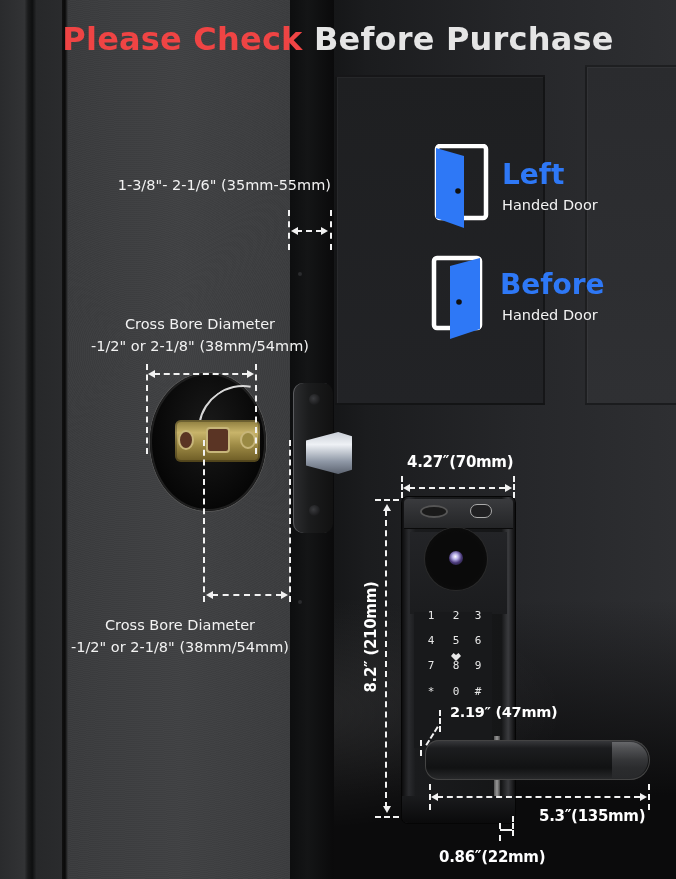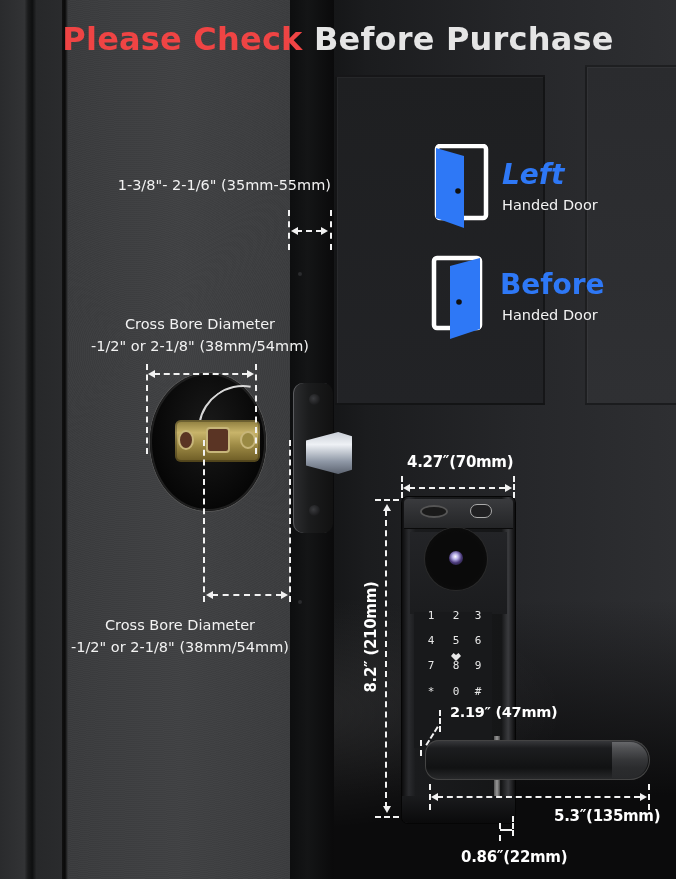--- a/index.html
+++ b/index.html
@@ -214,21 +214,21 @@
   <div class="latch-bolt"></div>
 
   <div class="lbl center" style="left:40px; width:280px; top:614px;">Cross Bore Diameter</div>
   <div class="lbl center" style="left:40px; width:280px; top:636px;">-1/2" or 2-1/8" (38mm/54mm)</div>
 
   <svg class="door-icon" style="left:433px; top:144px;" viewBox="0 0 60 85">
     <rect x="4" y="2" width="49" height="72" rx="3" fill="none" stroke="#ffffff" stroke-width="4.5"></rect>
     <polygon points="3,4 31,12 31,84 3,74" fill="#2e78f6"></polygon>
     <circle cx="25" cy="47" r="2.8" fill="#101010"></circle>
   </svg>
-  <div class="hand-label hand-title" style="left:502px; top:160px;font-style:italic;">Left</div>
+  <div class="hand-label hand-title" style="left:502px; top:160px;">Left</div>
   <div class="hand-label hand-sub" style="left:502px; top:195px;">Handed Door</div>
 
   <svg class="door-icon" style="left:431px; top:255px;" viewBox="0 0 60 85">
     <rect x="3" y="3" width="46" height="70" rx="3" fill="none" stroke="#ffffff" stroke-width="4.5"></rect>
     <polygon points="49,3 19,11 19,84 49,74" fill="#2e78f6"></polygon>
     <circle cx="28" cy="47" r="2.8" fill="#101010"></circle>
   </svg>
   <div class="hand-label hand-title" style="left:500px; top:270px;">Before</div>
   <div class="hand-label hand-sub" style="left:502px; top:305px;">Handed Door</div>
 
@@ -279,20 +279,20 @@
   <div class="dv" style="left:439px; top:710px; height:22px;"></div>
   <div class="dv" style="left:420px; top:740px; height:16px;"></div>
   <div class="dh" style="left:421px; top:735px; width:22px; transform:rotate(-58deg);"></div>
   <div class="dim" style="left:450px; top:704px; font-size:14.5px;">2.19″ (47mm)</div>
 
   <div class="dv" style="left:429px; top:784px; height:26px;"></div>
   <div class="dv" style="left:648px; top:784px; height:26px;"></div>
   <div class="dh" style="left:437px; top:796px; width:203px;"></div>
   <div class="arr-l" style="left:431px; top:793px;"></div>
   <div class="arr-r" style="left:640px; top:793px;"></div>
-  <div class="dim" style="left:554px; top:807px;">5.3″(135mm)</div>
+  <div class="dim" style="left:539px; top:807px;">5.3″(135mm)</div>
 
   <div class="dv" style="left:499px; top:823px; height:18px;"></div>
   <div class="dv" style="left:512px; top:816px; height:20px;"></div>
   <div class="dh" style="left:500px; top:829px; width:12px;"></div>
-  <div class="dim" style="left:461px; top:848px;">0.86″(22mm)</div>
+  <div class="dim" style="left:439px; top:848px;">0.86″(22mm)</div>
 
 </div>
 
 </body></html>

